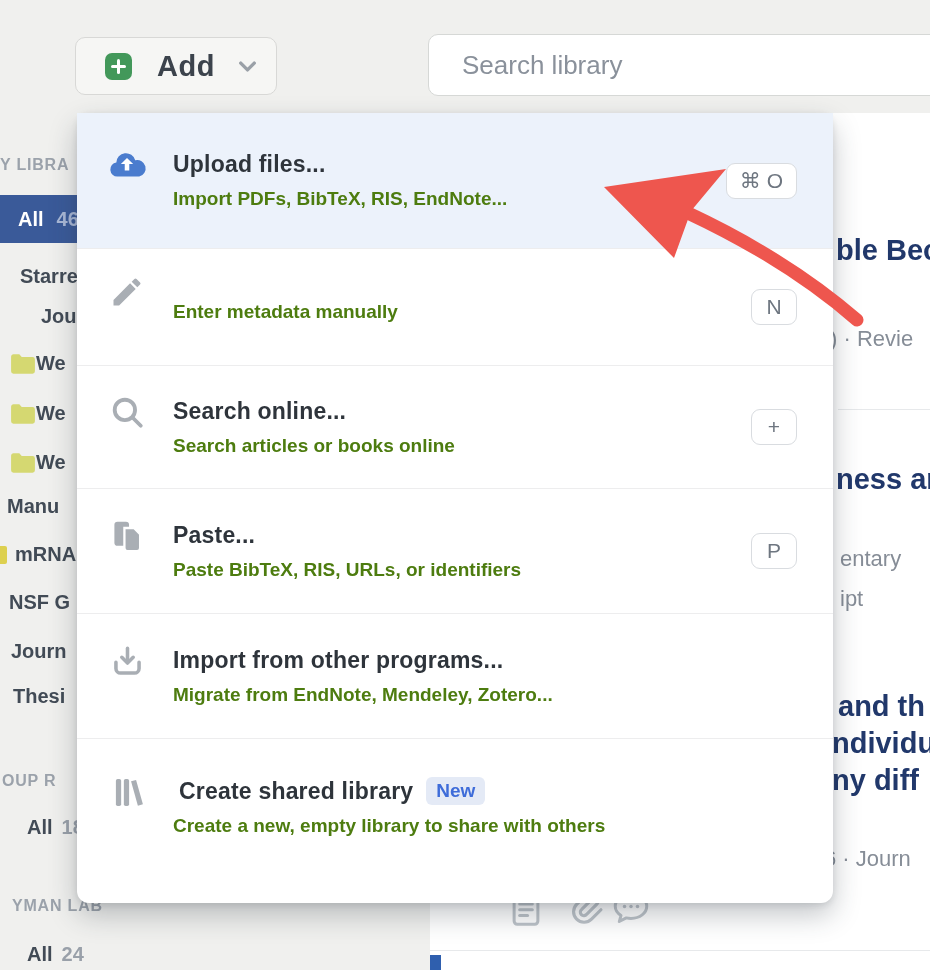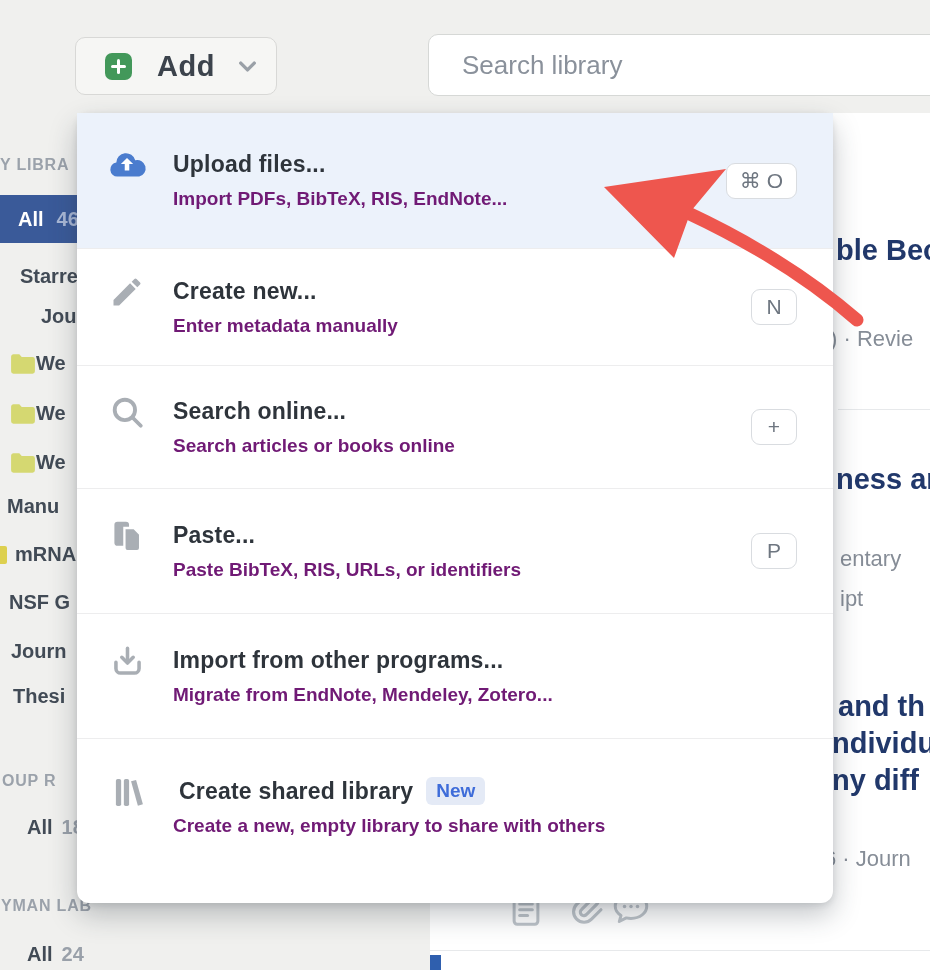--- a/index.html
+++ b/index.html
@@ -48,21 +48,21 @@
   .menu { position:absolute; left:77px; top:113px; width:756px; height:790px; z-index:10;
     background:#ffffff; border-radius:12px; 
     box-shadow:0 12px 28px rgba(40,50,60,.28), 0 2px 6px rgba(40,50,60,.12); }
   .menu-item { display:flex; align-items:center; padding-left:28px; cursor:pointer; }
   .menu-item + .menu-item { border-top:1px solid #ededee; }
   .menu-item.hl { background:#ecf2fb; }
   .mi-icon { width:44px; display:flex; justify-content:center; transform:translateY(-15px); flex:none; }
   .mi-text { margin-left:24px; display:flex; flex-direction:column; justify-content:center; }
   .mi-title { font-size:23px; font-weight:700; color:#2e343b; letter-spacing:.2px; }
   .mi-title-row { display:flex; align-items:center; gap:13px;margin-left:6px; }
-  .mi-sub { font-size:19px; font-weight:600; color:#701a75; margin-top:10px; }
+  .mi-sub { font-size:19px; font-weight:600; color:#4d7c0f; margin-top:10px; }
   .mi-kbd { margin-left:auto; margin-right:36px; flex:none;
     background:#ffffff; border:1.5px solid #d9dce0; border-radius:9px;
     color:#6e7680; font-size:21px; font-weight:400; padding:5px 13px; min-width:46px; text-align:center; }
   .new-badge { background:#e4eaf6; color:#3e6cd9; font-size:19px; font-weight:700;
     border-radius:6px; padding:3px 10px; }
 
   
   .anno { position:absolute; left:0; top:0; width:930px; height:970px; z-index:20; pointer-events:none; }
 </style>
 </head>
@@ -103,21 +103,21 @@
   <div class="sb-chip"></div>
   <div class="sb sb-item" style="left:15px; top:543px;">mRNA</div>
   <div class="sb sb-item" style="left:9px;  top:591px;">NSF G</div>
   <div class="sb sb-item" style="left:11px; top:640px;">Journ</div>
   <div class="sb sb-item" style="left:13px; top:685px;">Thesi</div>
 
   <div class="sb sb-header" style="left:2px; top:772px;">OUP R</div>
   <div class="sb sb-item" style="left:27px; top:816px;">
     <span>All</span><span class="sb-count">18</span>
   </div>
-  <div class="sb sb-header" style="left:1px; top:897px;">YMAN LAB</div>
+  <div class="sb sb-header" style="left:12px; top:897px;">YMAN LAB</div>
   <div class="sb sb-item" style="left:27px; top:943px;">
     <span>All</span><span class="sb-count">24</span>
   </div>
 
   <div class="content-panel"></div>
 
   <div class="frag frag-title" style="left:836px; top:234px;">ble Bec</div>
   <div class="frag frag-meta" style="left:830px; top:326px;">) · Revie</div>
   <div class="list-divider" style="left:838px; top:409px; width:92px;"></div>
   <div class="frag frag-title" style="left:836px; top:463px;">ness an</div>
@@ -187,21 +187,20 @@
       <span class="mi-kbd">⌘ O</span>
     </div>
 
     <div class="menu-item" style="height:117px;">
       <span class="mi-icon">
         <svg width="36" height="36" viewBox="0 0 24 24">
             <path fill="#a9aeb4" d="M3 17.25V21h3.75L17.8 9.95l-3.75-3.75L3 17.25zM20.7 7.04a1 1 0 0 0 0-1.41l-2.34-2.34a1 1 0 0 0-1.41 0l-1.83 1.83 3.75 3.75 1.83-1.83z"></path>
           </svg>
       </span>
       <div class="mi-text">
-        <div class="mi-title">Create new...</div>
         <div class="mi-sub">Enter metadata manually</div>
       </div>
       <span class="mi-kbd">N</span>
     </div>
 
     <div class="menu-item" style="height:123px;">
       <span class="mi-icon">
         <svg width="37" height="37" viewBox="0 0 24 24" fill="none" stroke="#a9aeb4" stroke-width="2.5" stroke-linecap="round">
             <circle cx="10.3" cy="10.3" r="6.6"></circle>
             <line x1="15.4" y1="15.4" x2="20.6" y2="20.6"></line>

